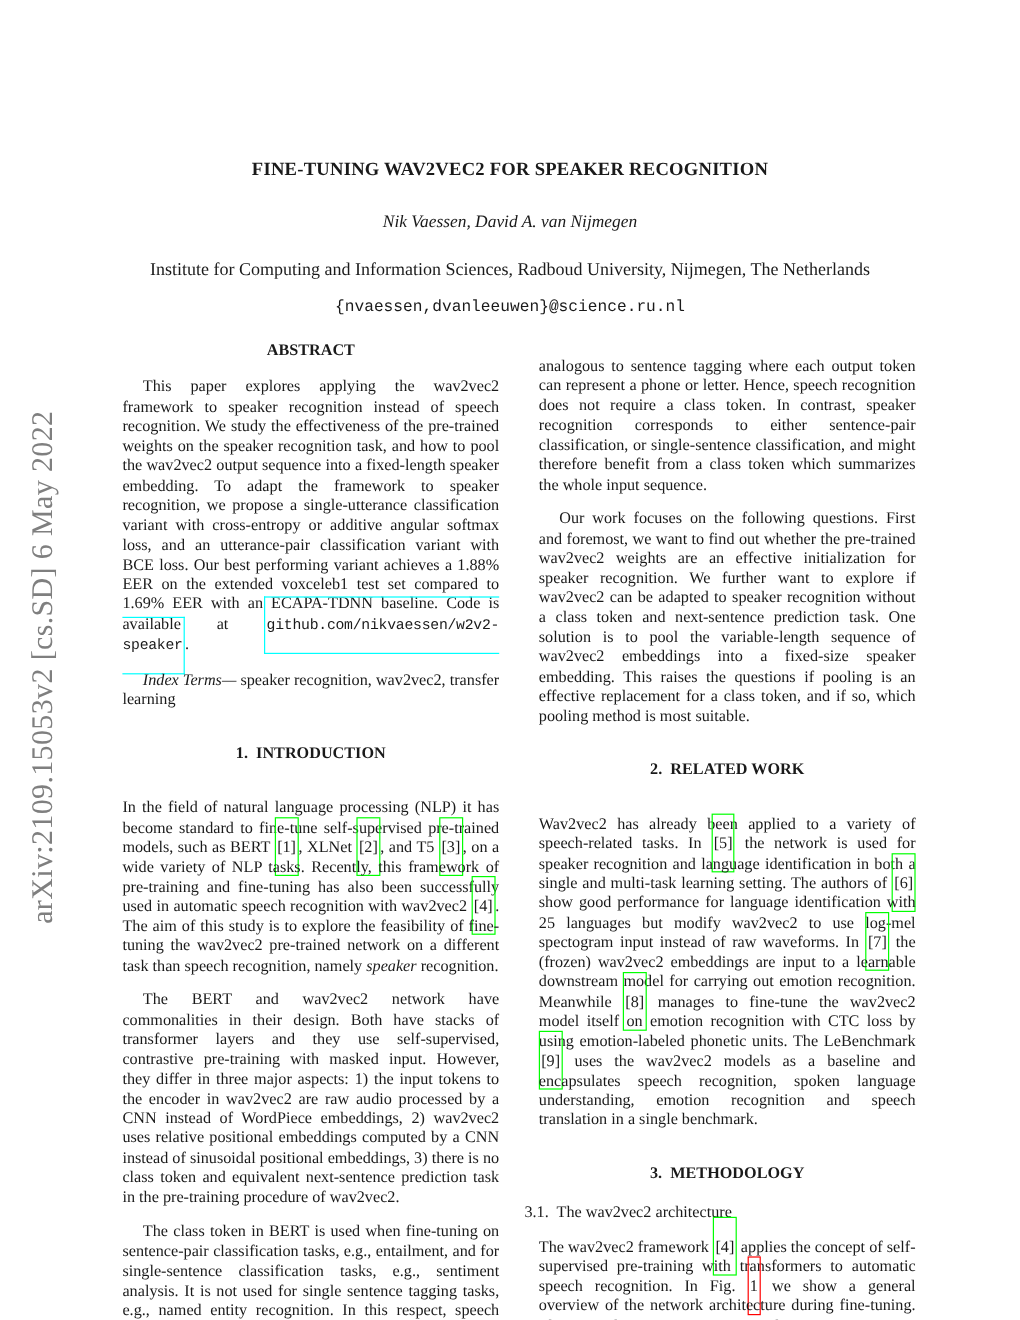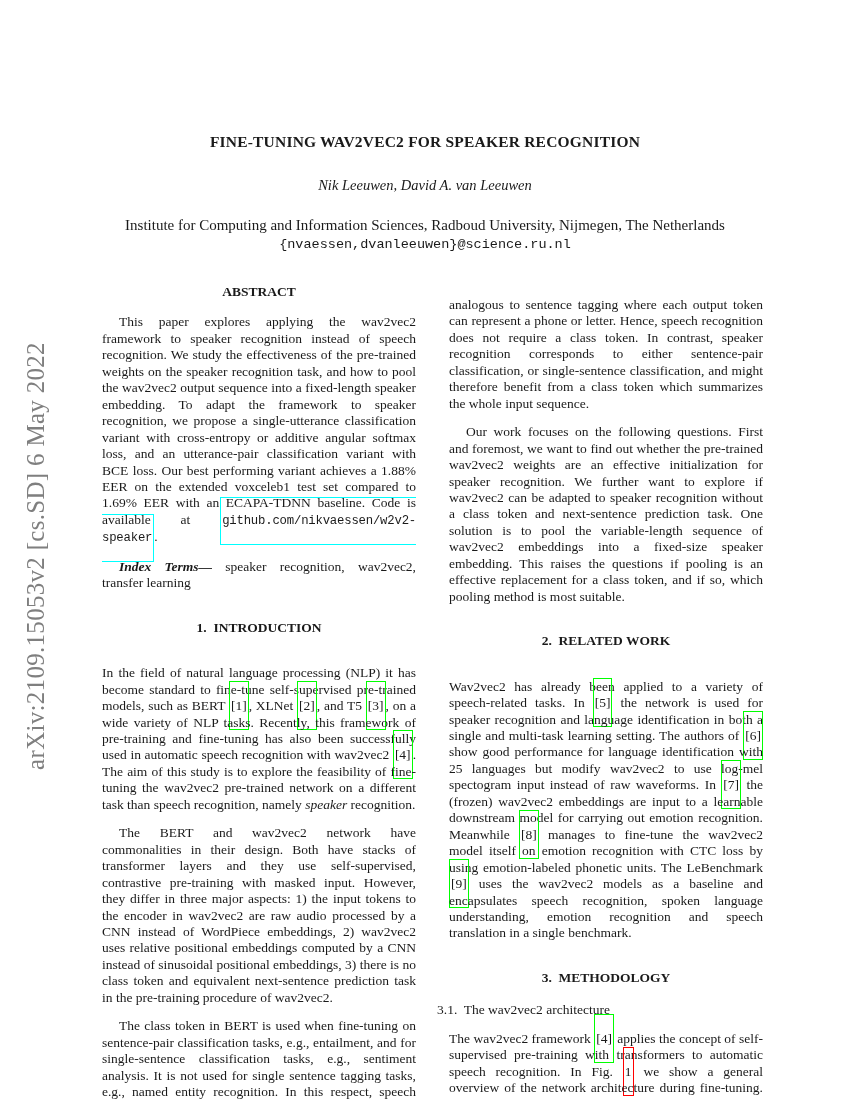--- a/index.html
+++ b/index.html
@@ -14,53 +14,53 @@
     text-align:center; white-space:nowrap;
     transform:rotate(-90deg);
     font-size:25px; letter-spacing:0.3px;
     color:var(--stamp,#7f7f7f);
   }
   
   .hdr { position:absolute; left:75px; top:133px; width:700px; text-align:center; }
   .title { font-weight:bold; font-size:15.5px; letter-spacing:0.2px; }
   .authors { margin-top:26px; font-style:italic; font-size:14.5px; }
   .affiliation { margin-top:23px; font-size:15px; }
-  .email { margin-top:3px; font-size:13.5px; }
+  .email { margin-top:15px; font-size:13.5px; }
   .mono { font-family:"Liberation Mono","DejaVu Sans Mono",monospace; }
   
   .col {
     position:absolute; width:338px; top:284px;
     font-size:13.5px; line-height:16.45px; text-align:justify;
   }
   .col-left { left:90px; }
   .col-right { left:437px; top:285px; }
   .para { margin:12px; }
   .para.ind { text-indent:17px; }
   .sec { font-size:13.5px; font-weight:bold; text-align:center; margin:0 0 14px; }
   .sec.sp { margin:28px 0 29px; }
   .sec.sp2 { margin:28px 0 16px; }
   .subsec { font-size:13.5px; font-weight:normal; text-align:left; margin:0 0 12px; }
   .idx { margin-top:6px; }
-  .bi { font-weight:bold; font-style:italic; }
+  .bi { font-weight:normal; font-style:italic; }
   
   .box { border:1.4px solid #000; padding:16px 1px; }
   .box.cite { border-color:var(--cite,#00ff00); }
   .box.ref  { border-color:var(--ref,#ff0000); }
   .box.url  { border-color:var(--url,#00ffff); font-size:12.3px; letter-spacing:-0.2px; }
 </style>
 </head>
 <body>
 
 <div class="page">
 
   <div class="stamp">arXiv:2109.15053v2  [cs.SD]  6 May 2022</div>
 
   <div class="hdr">
     <div class="title">FINE-TUNING WAV2VEC2 FOR SPEAKER RECOGNITION</div>
-    <div class="authors">Nik Leeuwen, David A. van Leeuwen</div>
+    <div class="authors">Nik Vaessen, David A. van Nijmegen</div>
     <div class="affiliation">Institute for Computing and Information Sciences, Radboud University, Nijmegen, The Netherlands</div>
     <div class="email mono">{nvaessen,dvanleeuwen}@science.ru.nl</div>
   </div>
 
   <div class="col col-left">
     <div class="sec">ABSTRACT</div>
     <div>
         <p class="para ind">This paper explores applying the wav2vec2 framework to speaker recognition instead of speech recognition. We study the effectiveness of the pre-trained weights on the speaker recognition task, and how to pool the wav2vec2 output sequence into a fixed-length speaker embedding. To adapt the framework to speaker recognition, we propose a single-utterance classification variant with cross-entropy or additive angular softmax loss, and an utterance-pair classification variant with BCE loss. Our best performing variant achieves a 1.88% EER on the extended voxceleb1 test set compared to 1.69% EER with an ECAPA-TDNN baseline. Code is available at <span class="box url mono">github.com/nikvaessen/w2v2-speaker</span>.</p>
       </div>
     <div class="idx">

